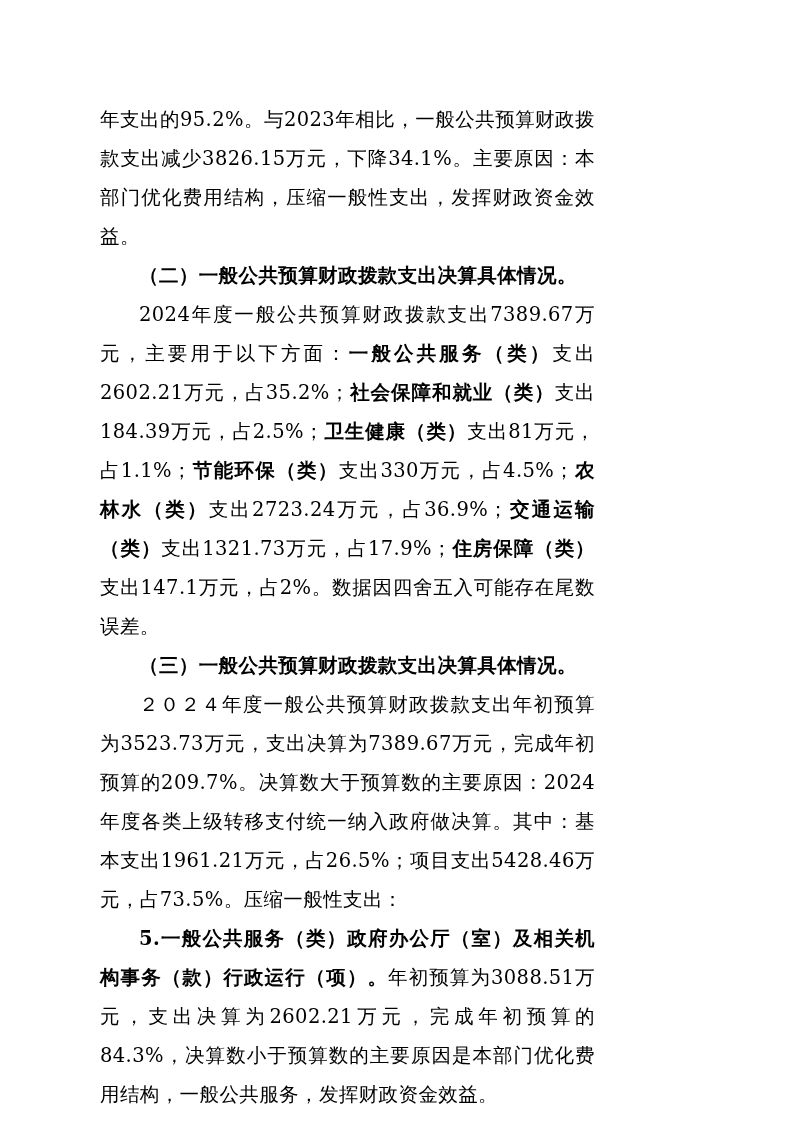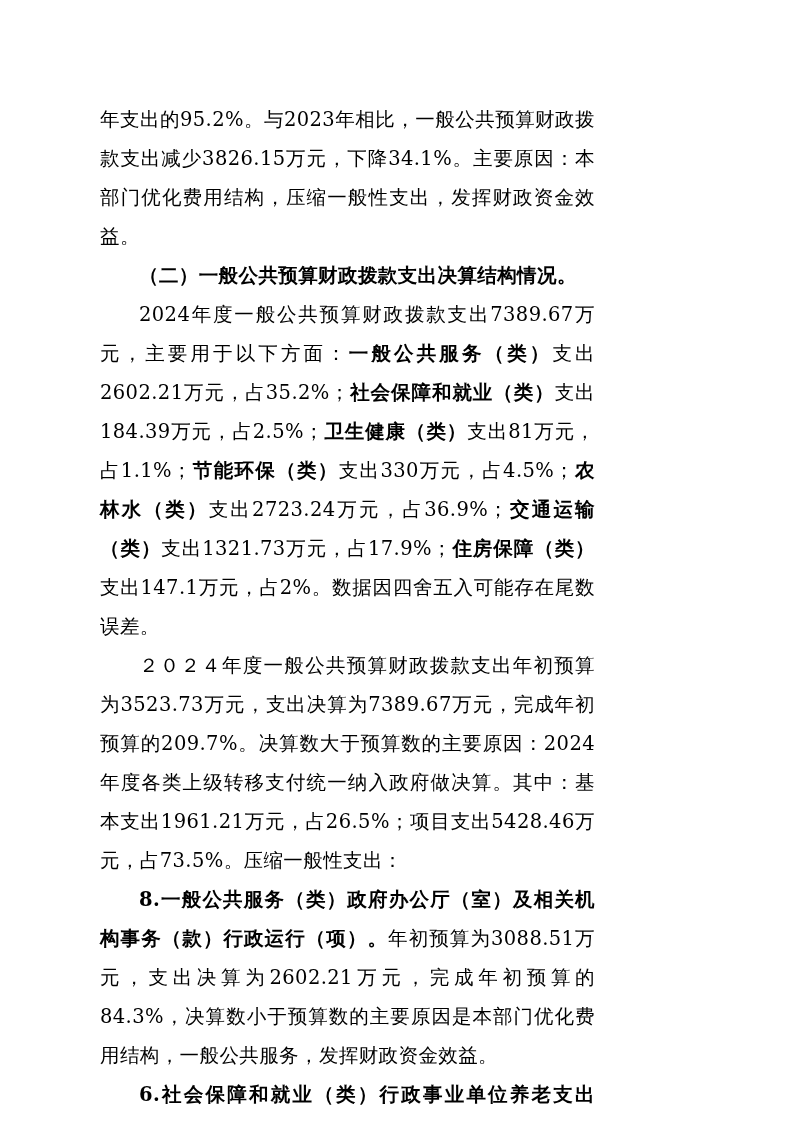--- a/index.html
+++ b/index.html
@@ -46,19 +46,20 @@
   .bold {
     font-weight: bold;
   }
 </style>
 </head>
 <body>
 
 <div class="page">
   <div class="doc-body" id="doc-body">
       <p class="para noindent"><span>年支出的95.2%。与2023年相比，一般公共预算财政拨款支出减少3826.15万元，下降34.1%。主要原因：本部门优化费用结构，压缩一般性支出，发挥财政资金效益。</span></p>
-      <p class="para heading"><span class="bold">（二）一般公共预算财政拨款支出决算结构情况。</span></p>
+      <p class="para heading"><span class="bold">（二）一般公共预算财政拨款支出决算具体情况。</span></p>
       <p class="para"><span>2024年度一般公共预算财政拨款支出7389.67万元，主要用于以下方面：</span><span class="bold">一般公共服务（类）</span><span>支出2602.21万元，占35.2%；</span><span class="bold">社会保障和就业（类）</span><span>支出184.39万元，占2.5%；</span><span class="bold">卫生健康（类）</span><span>支出81万元，占1.1%；</span><span class="bold">节能环保（类）</span><span>支出330万元，占4.5%；</span><span class="bold">农林水（类）</span><span>支出2723.24万元，占36.9%；</span><span class="bold">交通运输（类）</span><span>支出1321.73万元，占17.9%；</span><span class="bold">住房保障（类）</span><span>支出147.1万元，占2%。数据因四舍五入可能存在尾数误差。</span></p>
+      <p class="para heading"><span class="bold">（三）一般公共预算财政拨款支出决算具体情况。</span></p>
       <p class="para"><span>２０２４年度一般公共预算财政拨款支出年初预算为3523.73万元，支出决算为7389.67万元，完成年初预算的209.7%。决算数大于预算数的主要原因：2024年度各类上级转移支付统一纳入政府做决算。其中：基本支出1961.21万元，占26.5%；项目支出5428.46万元，占73.5%。压缩一般性支出：</span></p>
-      <p class="para"><span class="bold">8.一般公共服务（类）政府办公厅（室）及相关机构事务（款）行政运行（项）。</span><span>年初预算为3088.51万元，支出决算为2602.21万元，完成年初预算的84.3%，决算数小于预算数的主要原因是本部门优化费用结构，一般公共服务，发挥财政资金效益。</span></p>
+      <p class="para"><span class="bold">5.一般公共服务（类）政府办公厅（室）及相关机构事务（款）行政运行（项）。</span><span>年初预算为3088.51万元，支出决算为2602.21万元，完成年初预算的84.3%，决算数小于预算数的主要原因是本部门优化费用结构，一般公共服务，发挥财政资金效益。</span></p>
       <p class="para"><span class="bold">6.社会保障和就业（类）行政事业单位养老支出（款）</span></p>
     </div>
 </div>
 
 </body></html>

